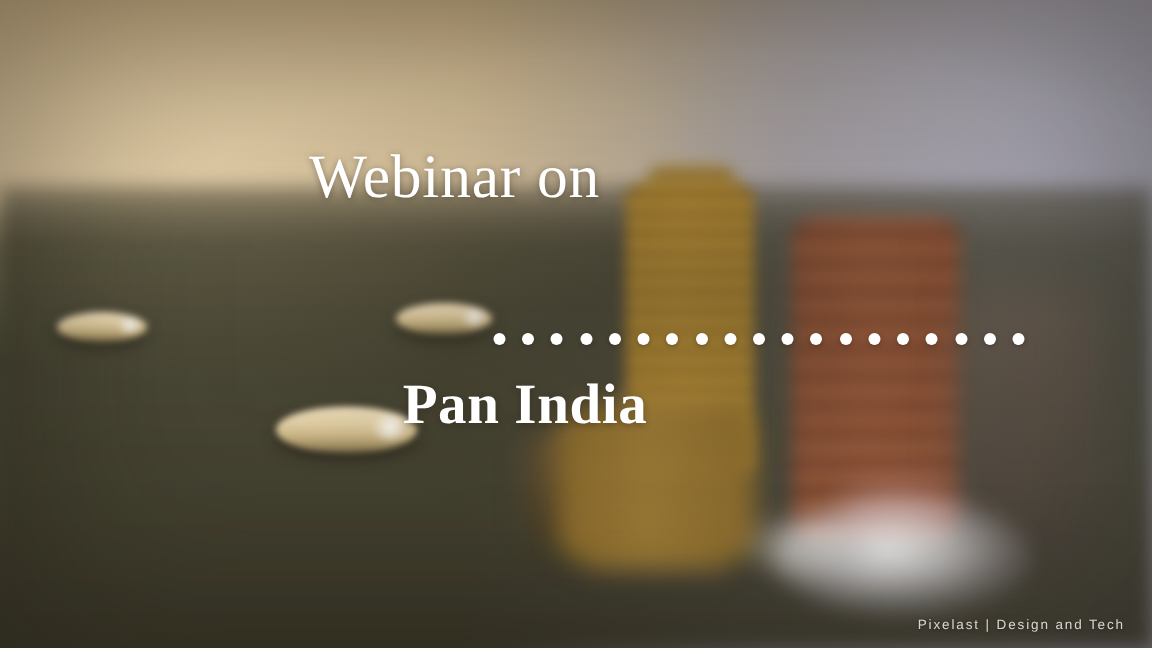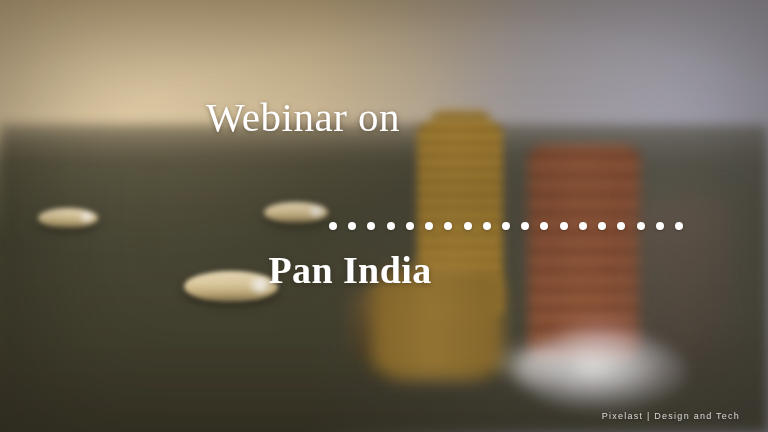--- a/index.html
+++ b/index.html
@@ -278,21 +278,21 @@
     height: 8px;
     border-radius: 50%;
     background: #ffffff;
     flex: 0 0 auto;
     box-shadow: 0 1px 3px rgba(40,30,18,0.35);
   }
 
   
   #credit {
     position: absolute;
-    right: 28px;
+    right: 18px;
     bottom: 11px;
     color: rgba(255,255,255,0.80);
     font-family: "Liberation Sans", "DejaVu Sans", sans-serif;
     font-size: 9px;
     letter-spacing: 1.25px;
     font-weight: 400;
     white-space: nowrap;
     text-shadow: 0 1px 2px rgba(30,26,24,0.5);
   }
 </style>

